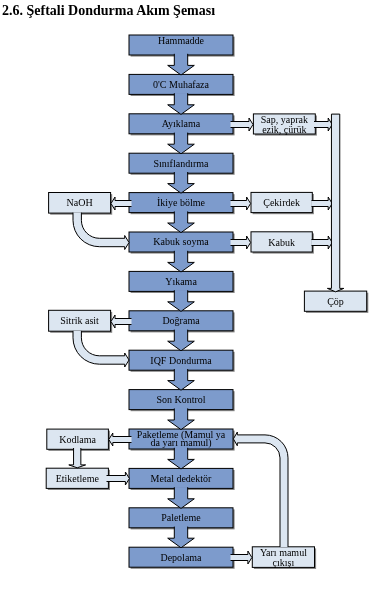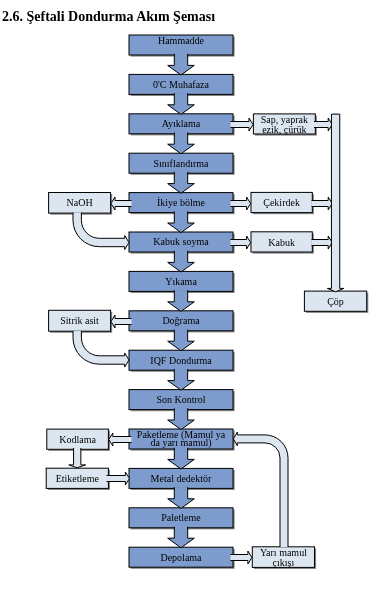--- a/index.html
+++ b/index.html
@@ -1,18 +1,18 @@
 <!DOCTYPE html>
 <html><head>
 <meta charset="utf-8">
 <style>
   html,body{margin:0;padding:0;}
   body{width:384px;height:589px;background:#ffffff;
        font-family:"Liberation Serif", serif;overflow:hidden;position:relative;}
-  #title{position:absolute;left:2px;top:9px;font-size:14px;font-weight:bold;color:#000;white-space:nowrap;letter-spacing:0px;}
+  #title{position:absolute;left:2px;top:3px;font-size:14px;font-weight:bold;color:#000;white-space:nowrap;letter-spacing:0px;}
   svg#canvas{position:absolute;left:0;top:0;width:384px;height:589px;display:block;}
   .shp{stroke:#000;stroke-width:1;}
   .mainfill{fill:#7d9bcc;}
   .sidefill{fill:#dce6f1;}
   .sh{fill:#858585;stroke:none;}
   text{font-family:"Liberation Serif", serif;font-size:10px;fill:#000;text-anchor:middle;}
 </style>
 </head>
 <body>
 

